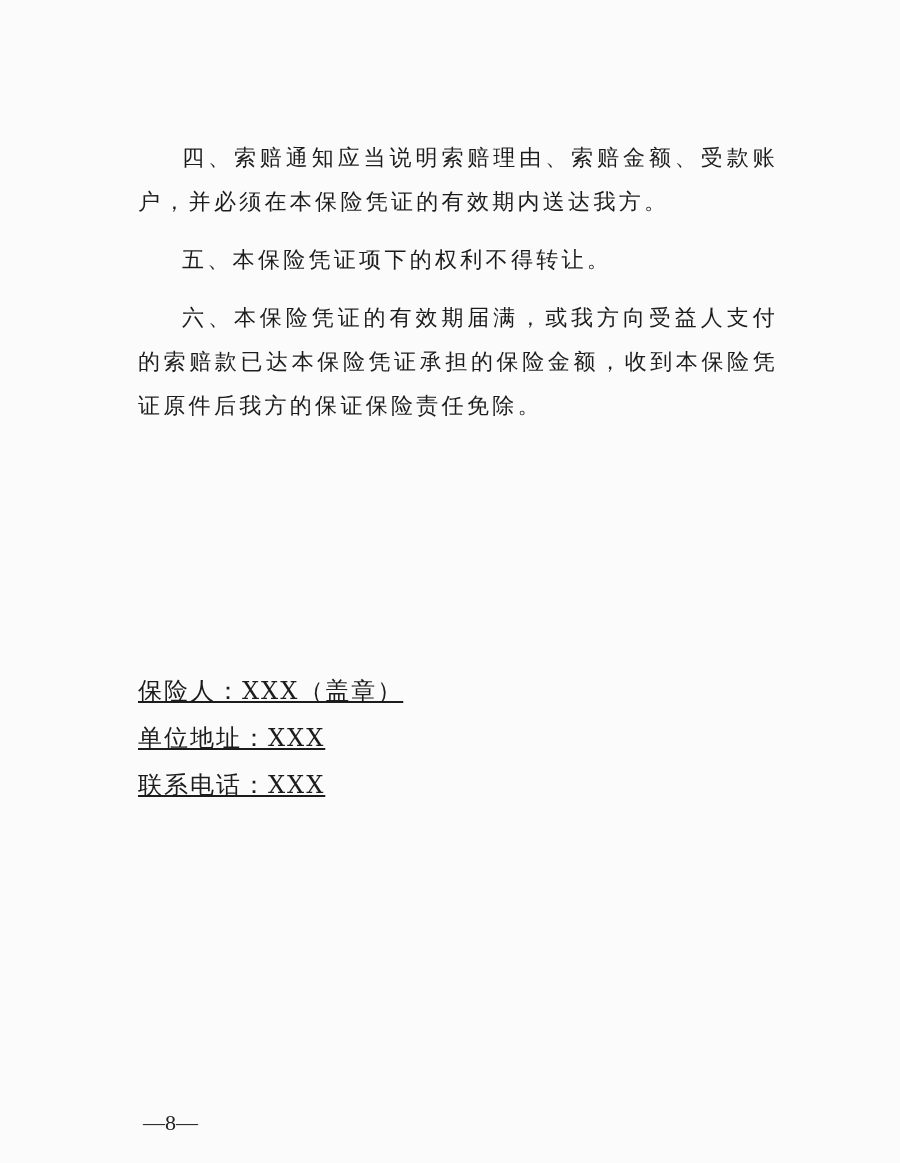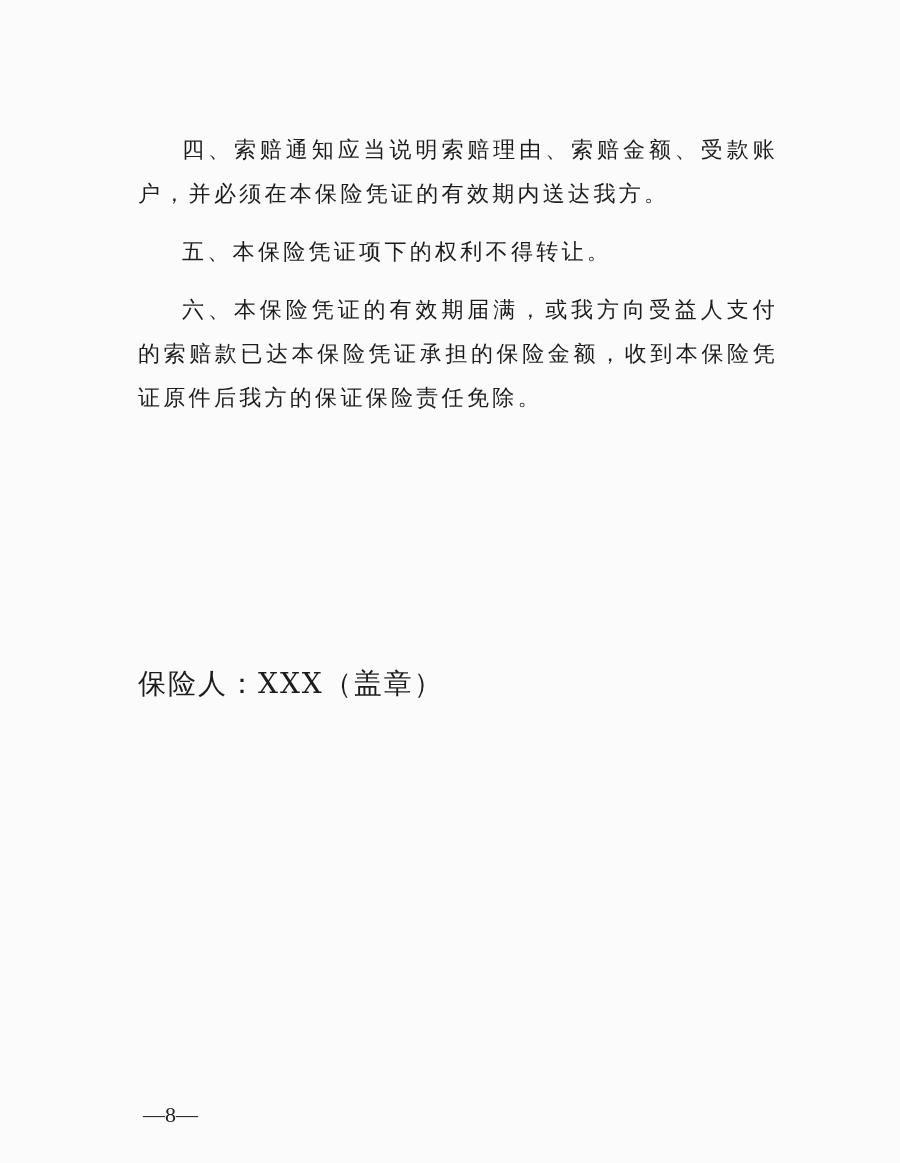--- a/index.html
+++ b/index.html
@@ -2,42 +2,44 @@
 <html><head>
 <meta charset="utf-8">
 <style>
   html, body { margin: 0; padding: 0; }
   body {
     width: 900px; height: 1163px; background: #fbfbfb;
     position: relative; overflow: hidden;
     font-family: "DejaVu Serif", "Liberation Serif", serif;
     color: #1c1c1c;
   }
-  .page { position: absolute; left: 0; top: 0; width: 900px; height: 962px; }
+  .page { position: absolute; left: 0; top: 8px; width: 900px; height: 962px; }
   .body-text { position: absolute; left: 138px; top: 128px; width: 640px; }
   .para {
     font-size: 22px; line-height: 44px; margin: 0 0 14px 0;
     text-indent: 44px; letter-spacing: 3.3px; text-align: justify;
   }
   .para.p1 { line-height: 44px; }
   .sig { position: absolute; left: 138px; top: 660px; }
-  .sig-line { font-size: 28px; line-height: 47px; height: 47px; letter-spacing: 2px; white-space: nowrap; }
+  .sig-line { font-size: 24px; line-height: 47px; height: 47px; letter-spacing: 2px; white-space: nowrap; text-decoration: underline; }
   .page-number {
     position: absolute; left: 143px; top: 1102px;
     font-family: "Liberation Serif", serif; font-size: 22px; color: #222;
   }
 </style>
 </head>
 <body>
 
 <div class="page">
   <div class="body-text">
     <p class="para p1">四、索赔通知应当说明索赔理由、索赔金额、受款账户，并必须在本保险凭证的有效期内送达我方。</p>
     <p class="para">五、本保险凭证项下的权利不得转让。</p>
     <p class="para">六、本保险凭证的有效期届满，或我方向受益人支付的索赔款已达本保险凭证承担的保险金额，收到本保险凭证原件后我方的保证保险责任免除。</p>
   </div>
 
   <div class="sig">
     <div class="sig-line">保险人：XXX（盖章）</div>
+    <div class="sig-line">单位地址：XXX</div>
+    <div class="sig-line">联系电话：XXX</div>
   </div>
 
   <div class="page-number">—8—</div>
 </div>
 
 </body></html>

